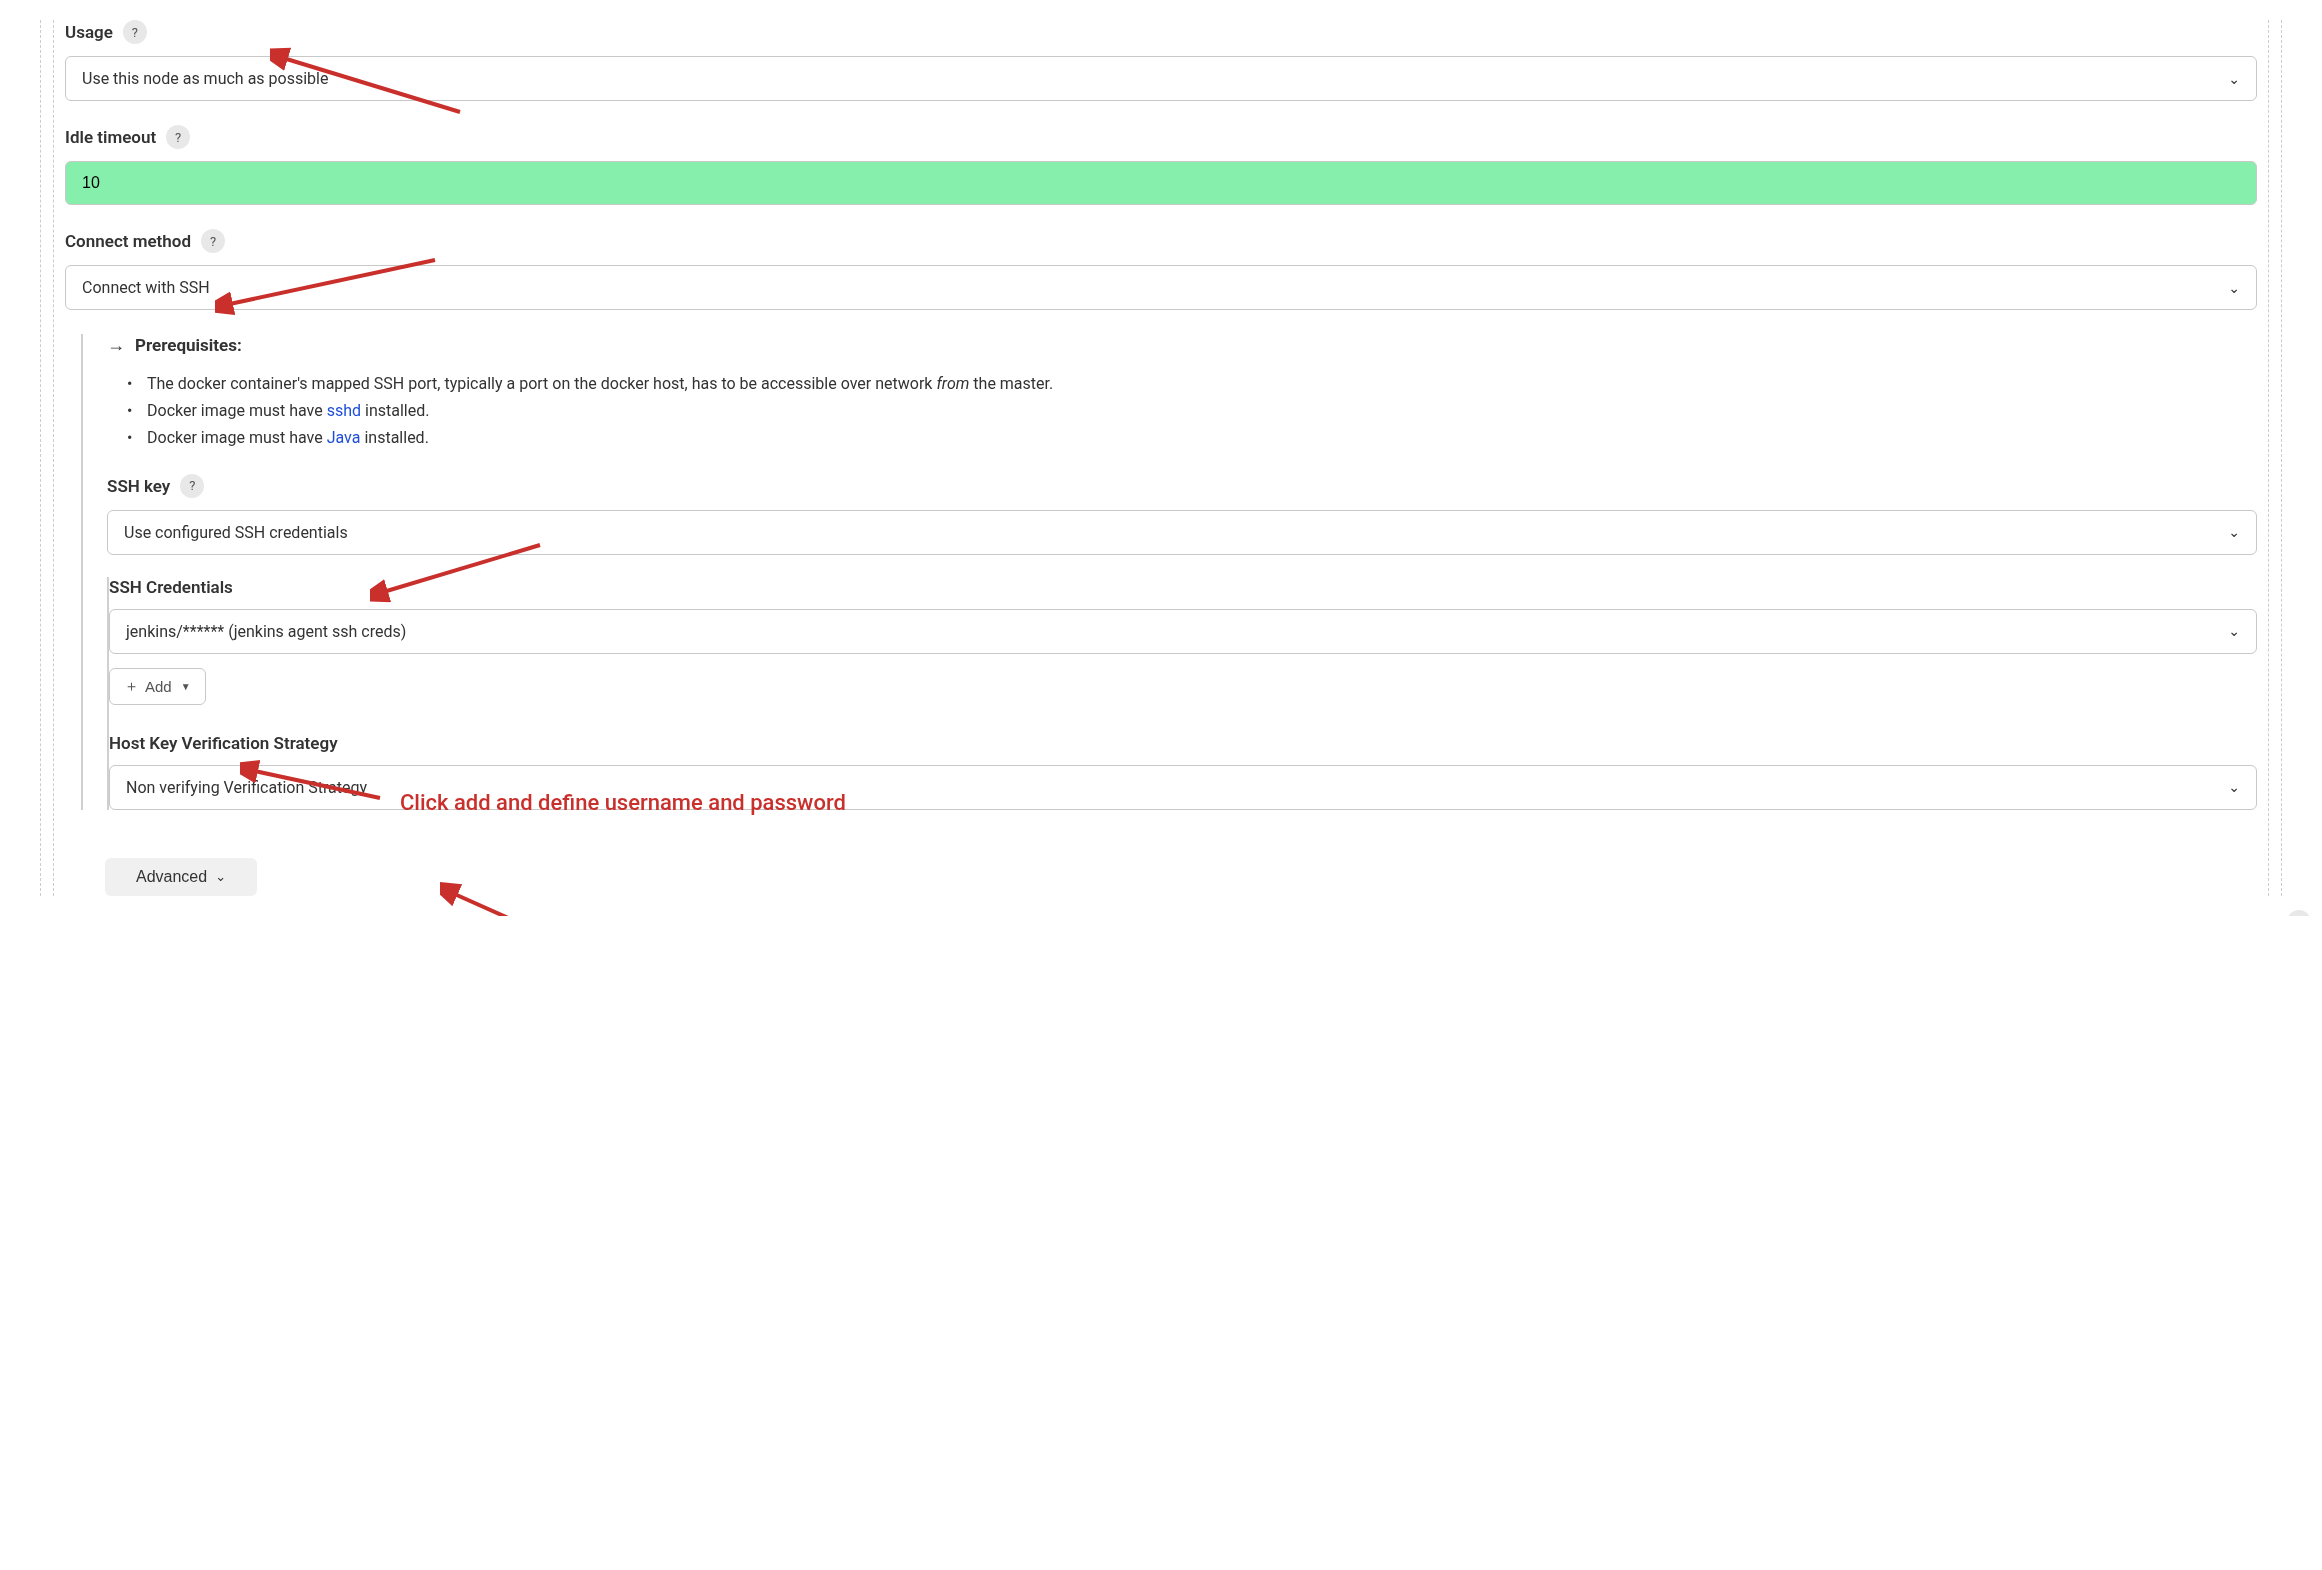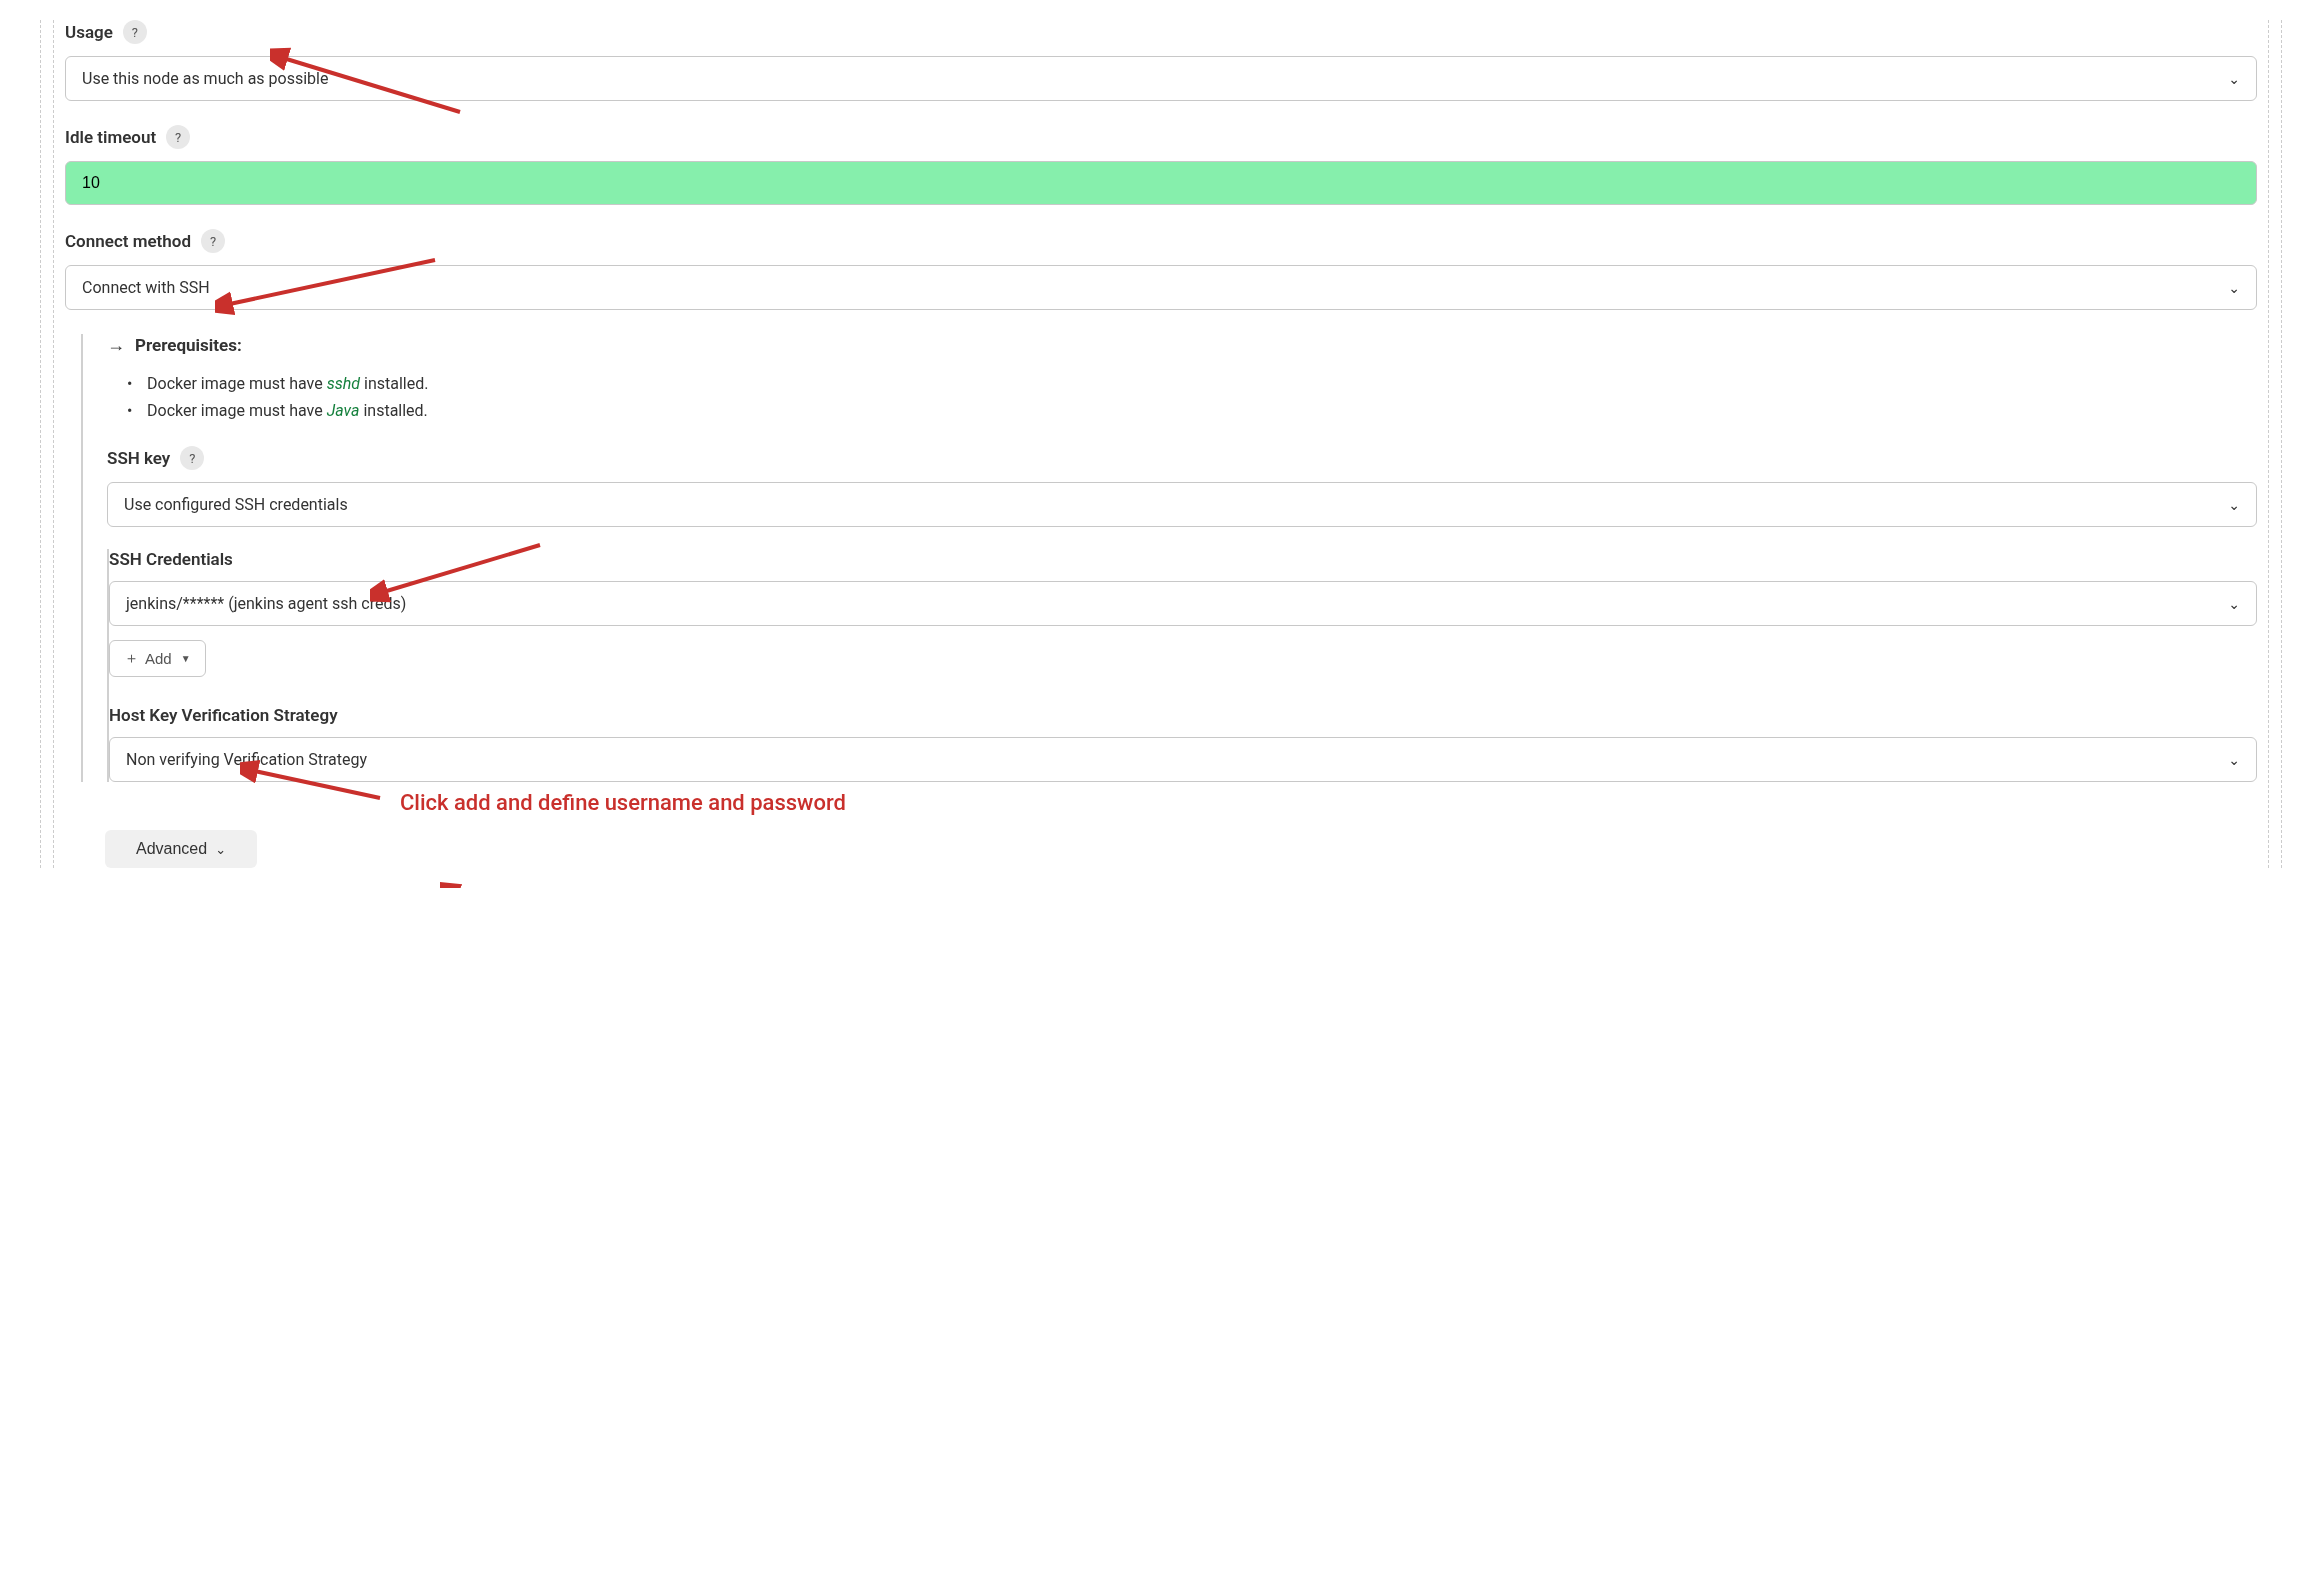--- a/index.html
+++ b/index.html
@@ -115,23 +115,22 @@
     .prereq-list li::before {
       content: "•";
       position: absolute;
       left: 0;
       color: #333;
     }
     .prereq-list .italic {
       font-style: italic;
     }
     .prereq-list a {
-      color: #15803d;
+      color: #1d4ed8;
       text-decoration: none;
-      font-style: italic;
     }
     .nested {
       border-left: 2px solid #d0d0d0;
       margin-top: 22px;
     }
     .field-label-sub {
       font-weight: 600;
       color: #333;
       margin-bottom: 12px;
       font-size: 17px;
@@ -240,20 +239,23 @@
       <span>Connect with SSH</span>
       <span class="chevron">⌄</span>
     </div>
 
     <div class="subsection">
       <div class="prereq-header">
         <span class="arrow">→</span>
         <span>Prerequisites:</span>
       </div>
       <ul class="prereq-list">
+        <li>
+          <span>The docker container's mapped SSH port, typically a port on the docker host, has to be accessible over network </span><span class="italic">from</span><span> the master.</span>
+        </li>
         <li>
           <span>Docker image must have </span><a href="#">sshd</a><span> installed.</span>
         </li>
         <li>
           <span>Docker image must have </span><a href="#">Java</a><span> installed.</span>
         </li>
       </ul>
 
       <div class="field-label">
         <span>SSH key</span>

